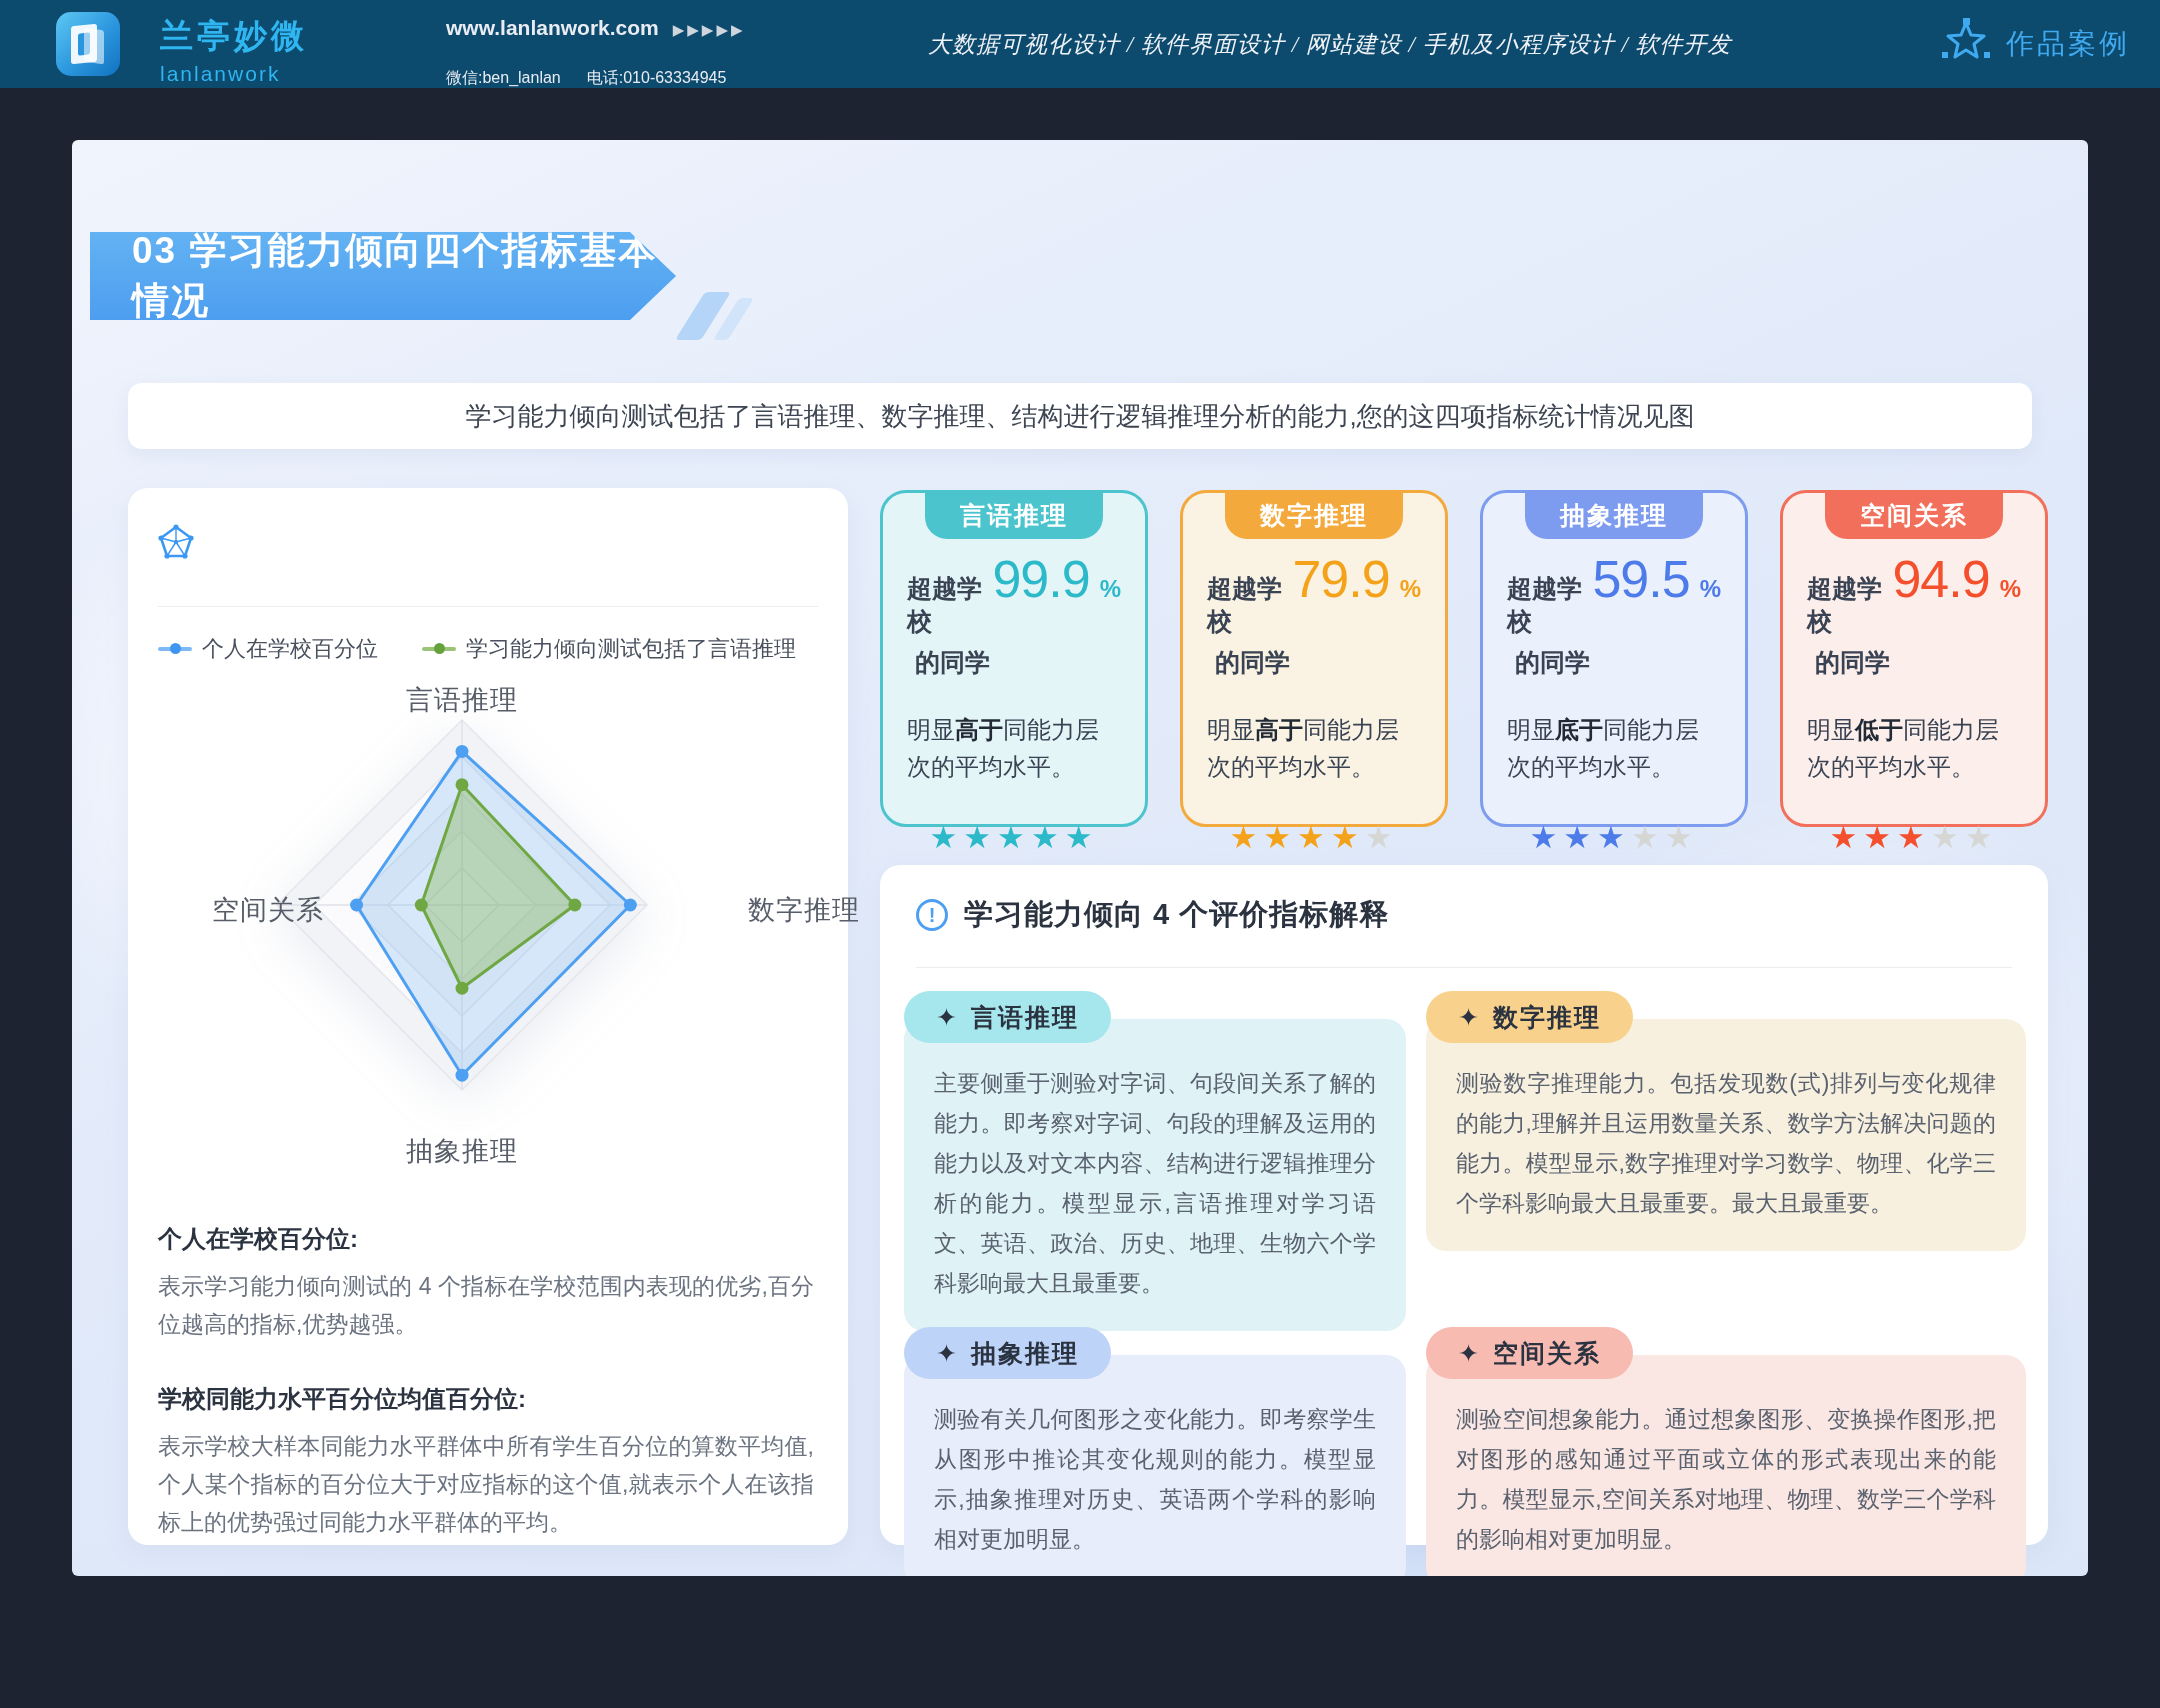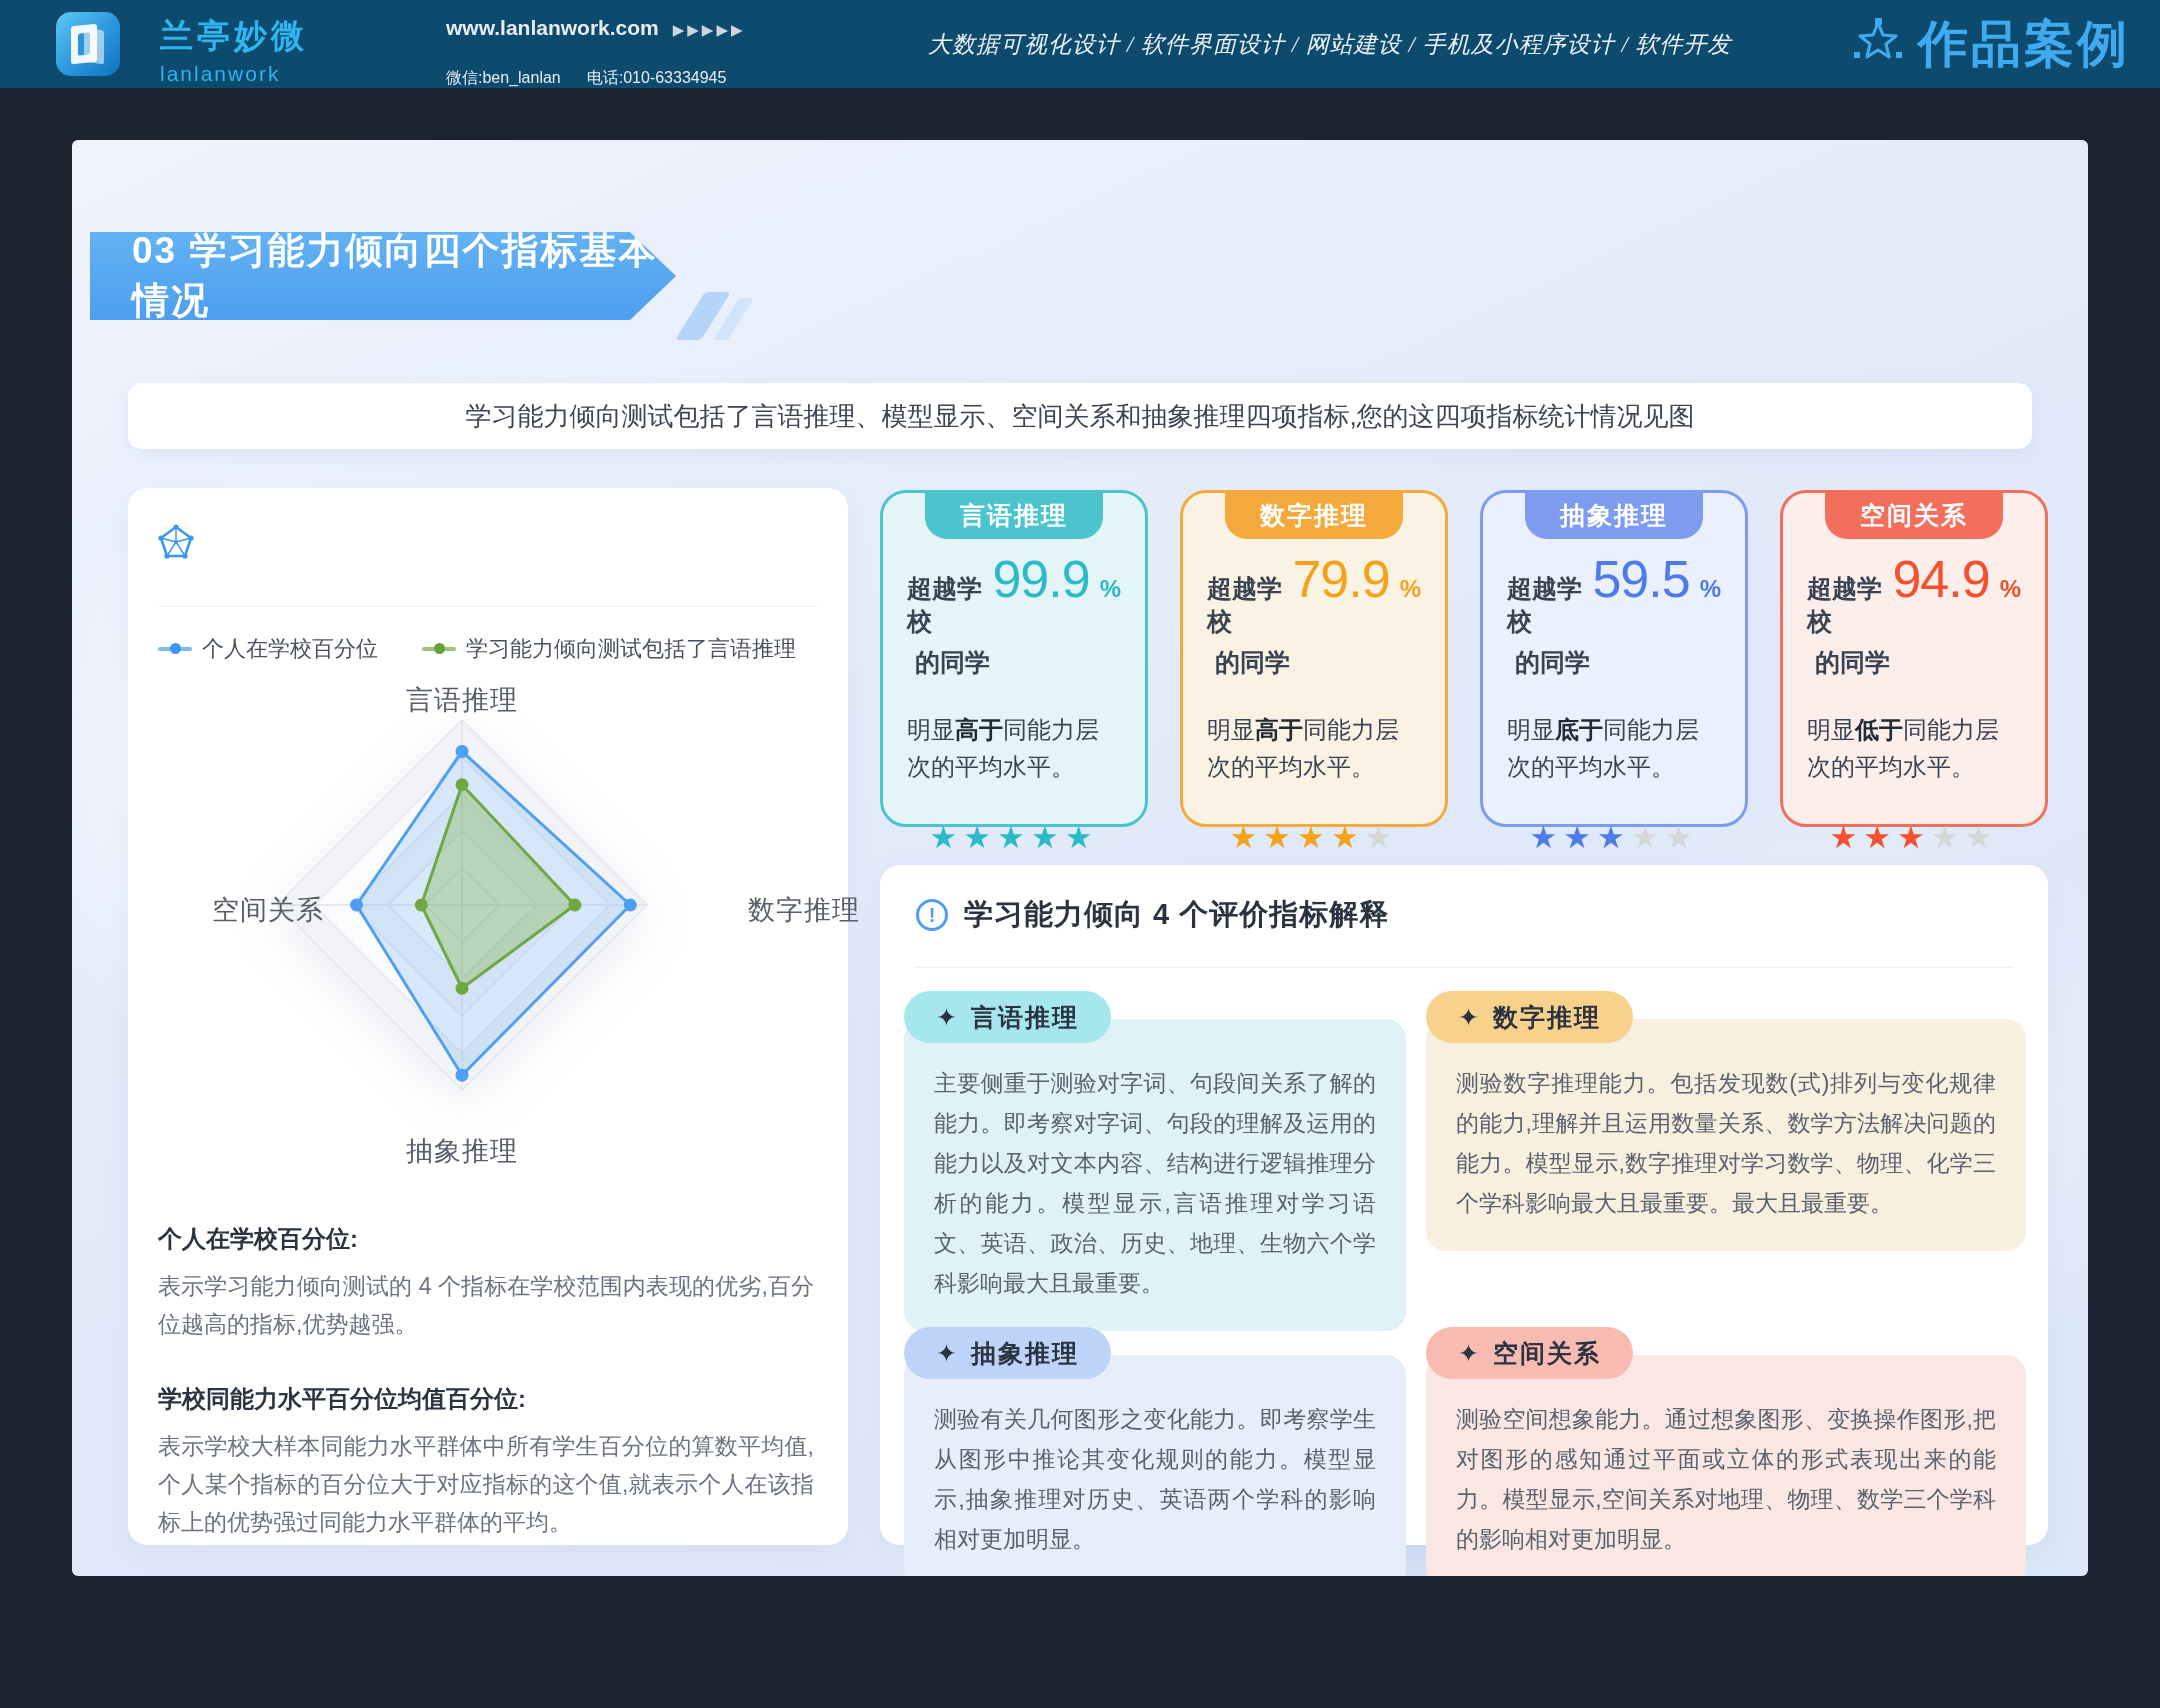--- a/index.html
+++ b/index.html
@@ -20,21 +20,21 @@
   .brand-cn{font-size:33px;font-weight:700;letter-spacing:4px;}
   .brand-en{font-size:21px;letter-spacing:2px;margin-top:3px;}
   .contact{position:absolute;left:446px;top:16px;color:#e9edf3;}
   .contact .row1{font-size:21px;font-weight:700;}
   .contact .row1 .arrows{font-size:15px;color:#cfd5dd;margin-left:14px;letter-spacing:3px;}
   .contact .row2{font-size:16px;margin-top:28px;font-weight:400;}
   .contact .row2 span{margin-right:26px;}
   .services{position:absolute;left:928px;top:0;height:88px;display:flex;align-items:center;
         color:#eef1f6;font-size:23px;font-style:italic;font-family:"Liberation Serif",serif;letter-spacing:1px;}
   .portfolio{position:absolute;right:30px;top:0;height:88px;display:flex;align-items:center;gap:14px;}
-  .portfolio-label{color:#3FAAF0;font-size:50px;font-weight:700;letter-spacing:3px;}
+  .portfolio-label{color:#3FAAF0;font-size:28px;font-weight:400;letter-spacing:3px;}
 
   
   .sheet{position:absolute;left:72px;top:140px;width:2016px;height:1436px;border-radius:6px;
         background:linear-gradient(155deg,#f0f4fc 0%,#e7eefb 26%,#e0e9f9 55%,#dbe6f8 100%);overflow:hidden;}
   .blob1{position:absolute;left:-60px;top:320px;width:560px;height:620px;border-radius:50%;
         background:radial-gradient(closest-side,rgba(255,255,255,.85),rgba(255,255,255,0));}
   .blob2{position:absolute;right:-80px;top:640px;width:640px;height:640px;border-radius:50%;
         background:radial-gradient(closest-side,rgba(255,255,255,.6),rgba(255,255,255,0));}
   .blob3{position:absolute;right:260px;bottom:-120px;width:720px;height:420px;border-radius:50%;
         background:radial-gradient(closest-side,rgba(190,210,245,.55),rgba(190,210,245,0));}
@@ -163,21 +163,21 @@
     <div class="blob2"></div>
     <div class="blob3"></div>
 
     <div class="ribbon">
       <span>03 学习能力倾向四个指标基本情况</span>
     </div>
     <div class="slash sl1"></div>
     <div class="slash sl2"></div>
 
     <div class="intro">
-      <span>学习能力倾向测试包括了言语推理、模型显示、空间关系和抽象推理四项指标,您的这四项指标统计情况见图</span>
+      <span>学习能力倾向测试包括了言语推理、数字推理、结构进行逻辑推理分析的能力,您的这四项指标统计情况见图</span>
     </div>
 
     <div class="panel radar-panel">
       <div class="panel-head">
         <span>
           <svg width="36" height="36" viewBox="0 0 36 36">
             <polygon points="18,3 33,14 27,32 9,32 3,14" fill="none" stroke="#3B99F5" stroke-width="2.6" stroke-linejoin="round"></polygon>
             <line x1="18" y1="18" x2="18" y2="3" stroke="#3B99F5" stroke-width="1.4"></line>
             <line x1="18" y1="18" x2="33" y2="14" stroke="#3B99F5" stroke-width="1.4"></line>
             <line x1="18" y1="18" x2="27" y2="32" stroke="#3B99F5" stroke-width="1.4"></line>

